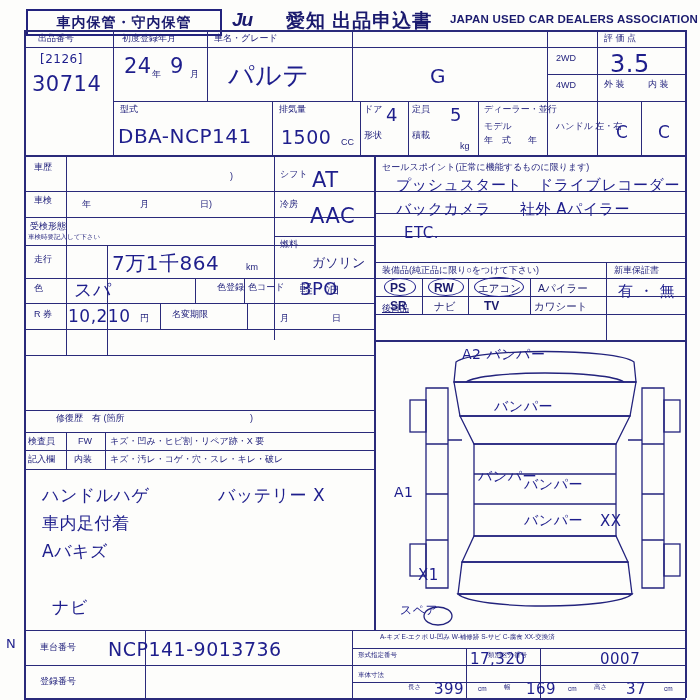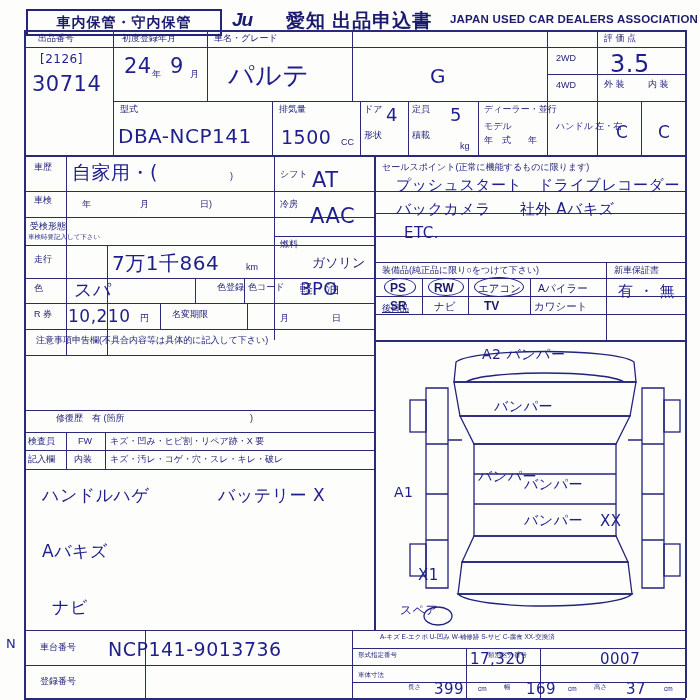--- a/index.html
+++ b/index.html
@@ -145,21 +145,20 @@
   <div class="lbl" style="left:364px;top:131px;text-align:right;">形状</div>
   <div class="lbl" style="left:412px;top:131px;">積載</div>
   <div class="lbl" style="left:460px;top:142px;">kg</div>
   <div class="lbl" style="left:484px;top:122px;">モデル</div>
   <div class="lbl" style="left:484px;top:136px;">年　式</div>
   <div class="lbl" style="left:528px;top:136px;">年</div>
   <div class="lbl" style="left:484px;top:105px;opacity:0;"></div>
   <div class="lbl" style="left:556px;top:122px;">ハンドル 左・右</div>
 
   <div class="lbl" style="left:34px;top:163px;">車歴</div>
-  <div class="hw" style="left:72px;top:160px;font-size:19px;">自家用・(</div>
   <div class="lbl" style="left:230px;top:172px;">)</div>
 
   <div class="lbl" style="left:34px;top:196px;">車検</div>
   <div class="lbl" style="left:82px;top:200px;">年</div>
   <div class="lbl" style="left:140px;top:200px;">月</div>
   <div class="lbl" style="left:200px;top:200px;">日)</div>
 
   <div class="lbl" style="left:30px;top:222px;">受検形態</div>
   <div class="lbl xs" style="left:28px;top:234px;">車検時要記入して下さい</div>
 
@@ -173,52 +172,52 @@
   <div class="lbl" style="left:248px;top:283px;">色コード</div>
   <div class="hw" style="left:300px;top:278px;font-size:18px;">3PO</div>
 
   <div class="lbl" style="left:34px;top:310px;">R 券</div>
   <div class="hw" style="left:68px;top:306px;font-size:17px;">10,210</div>
   <div class="lbl" style="left:140px;top:314px;">円</div>
   <div class="lbl" style="left:172px;top:310px;">名変期限</div>
   <div class="lbl" style="left:280px;top:314px;">月</div>
   <div class="lbl" style="left:332px;top:314px;">日</div>
 
-  <div class="lbl" style="left:36px;top:336px;">注意事項申告欄(不具合内容等は具体的に記入して下さい)</div>
   <div class="lbl" style="left:56px;top:414px;">修復歴　有 (箇所</div>
   <div class="lbl" style="left:250px;top:414px;">)</div>
 
   <div class="lbl" style="left:28px;top:437px;">検査員</div>
   <div class="lbl" style="left:28px;top:455px;">記入欄</div>
   <div class="lbl" style="left:78px;top:437px;">FW</div>
   <div class="lbl" style="left:110px;top:437px;">キズ・凹み・ヒビ割・リペア跡・X 要</div>
   <div class="lbl" style="left:74px;top:455px;">内装</div>
   <div class="lbl" style="left:110px;top:455px;">キズ・汚レ・コゲ・穴・スレ・キレ・破レ</div>
 
   <div class="hw" style="left:42px;top:484px;font-size:17px;">ハンドルハゲ</div>
   <div class="hw" style="left:218px;top:484px;font-size:17px;">バッテリー X</div>
+  <div class="hw" style="left:42px;top:512px;font-size:17px;">車内足付着</div>
   <div class="hw" style="left:42px;top:540px;font-size:17px;">Aバキズ</div>
   <div class="hw" style="left:52px;top:596px;font-size:17px;">ナビ</div>
   <div class="hw" style="left:6px;top:636px;font-size:13px;">N</div>
 
   <div class="lbl" style="left:280px;top:170px;">シフト</div>
   <div class="hw" style="left:312px;top:168px;font-size:21px;">AT</div>
   <div class="lbl" style="left:280px;top:200px;">冷房</div>
   <div class="hw" style="left:310px;top:204px;font-size:21px;">AAC</div>
   <div class="lbl" style="left:280px;top:240px;">燃料</div>
   <div class="lbl" style="left:312px;top:256px;font-size:13px;">ガソリン</div>
   <div class="lbl" style="left:300px;top:282px;font-size:13px;">軽・油</div>
   <div class="ln hl" style="left:274px;top:236px;width:100px;"></div>
   <div class="ln hl" style="left:274px;top:191px;width:100px;"></div>
 
   <div class="lbl" style="left:382px;top:163px;">セールスポイント(正常に機能するものに限ります)</div>
   <div class="hw" style="left:538px;top:176px;font-size:15px;">ドライブレコーダー</div>
   <div class="hw" style="left:396px;top:176px;font-size:15px;">プッシュスタート</div>
   <div class="hw" style="left:396px;top:200px;font-size:15px;">バックカメラ</div>
-  <div class="hw" style="left:520px;top:200px;font-size:15px;">社外 Aバキズ</div>
+  <div class="hw" style="left:520px;top:200px;font-size:15px;">社外 Aパイラー</div>
   <div class="hw" style="left:404px;top:224px;font-size:15px;">ETC.</div>
 
   <div class="lbl" style="left:382px;top:266px;">装備品(純正品に限り○をつけて下さい)</div>
   <div class="eq" style="left:390px;top:281px;">PS</div>
   <div class="ell" style="left:384px;top:278px;width:30px;height:16px;"></div>
   <div class="eq" style="left:434px;top:281px;">RW</div>
   <div class="ell" style="left:428px;top:278px;width:34px;height:16px;"></div>
   <div class="eqs" style="left:478px;top:282px;">エアコン</div>
   <div class="ell" style="left:474px;top:277px;width:48px;height:18px;"></div>
   <div class="eqs" style="left:538px;top:282px;">Aパイラー</div>
@@ -262,21 +261,21 @@
 
       <rect x="6" y="56" width="16" height="32"></rect>
       <rect x="260" y="56" width="16" height="32"></rect>
       <rect x="6" y="200" width="16" height="32"></rect>
       <rect x="260" y="200" width="16" height="32"></rect>
 
       <ellipse cx="34" cy="272" rx="14" ry="9"></ellipse>
     </g>
   </svg>
 
-  <div class="hw s" style="left:482px;top:346px;font-size:14px;">A2 バンパー</div>
+  <div class="hw s" style="left:462px;top:346px;font-size:14px;">A2 バンパー</div>
   <div class="hw s" style="left:494px;top:398px;font-size:14px;">バンパー</div>
   <div class="hw s" style="left:394px;top:484px;font-size:14px;">A1</div>
   <div class="hw s" style="left:478px;top:468px;font-size:14px;">バンパー</div>
   <div class="hw s" style="left:524px;top:476px;font-size:14px;">バンパー</div>
   <div class="hw s" style="left:524px;top:512px;font-size:14px;">バンパー</div>
   <div class="hw s" style="left:600px;top:512px;font-size:15px;">XX</div>
   <div class="hw s" style="left:418px;top:566px;font-size:15px;">X1</div>
   <div class="hw s" style="left:400px;top:602px;font-size:12px;">スペア</div>
 
   <div class="lbl xs" style="left:380px;top:634px;">A-キズ  E-エクボ  U-凹み  W-補修跡  S-サビ  C-腐食  XX-交換済</div>

